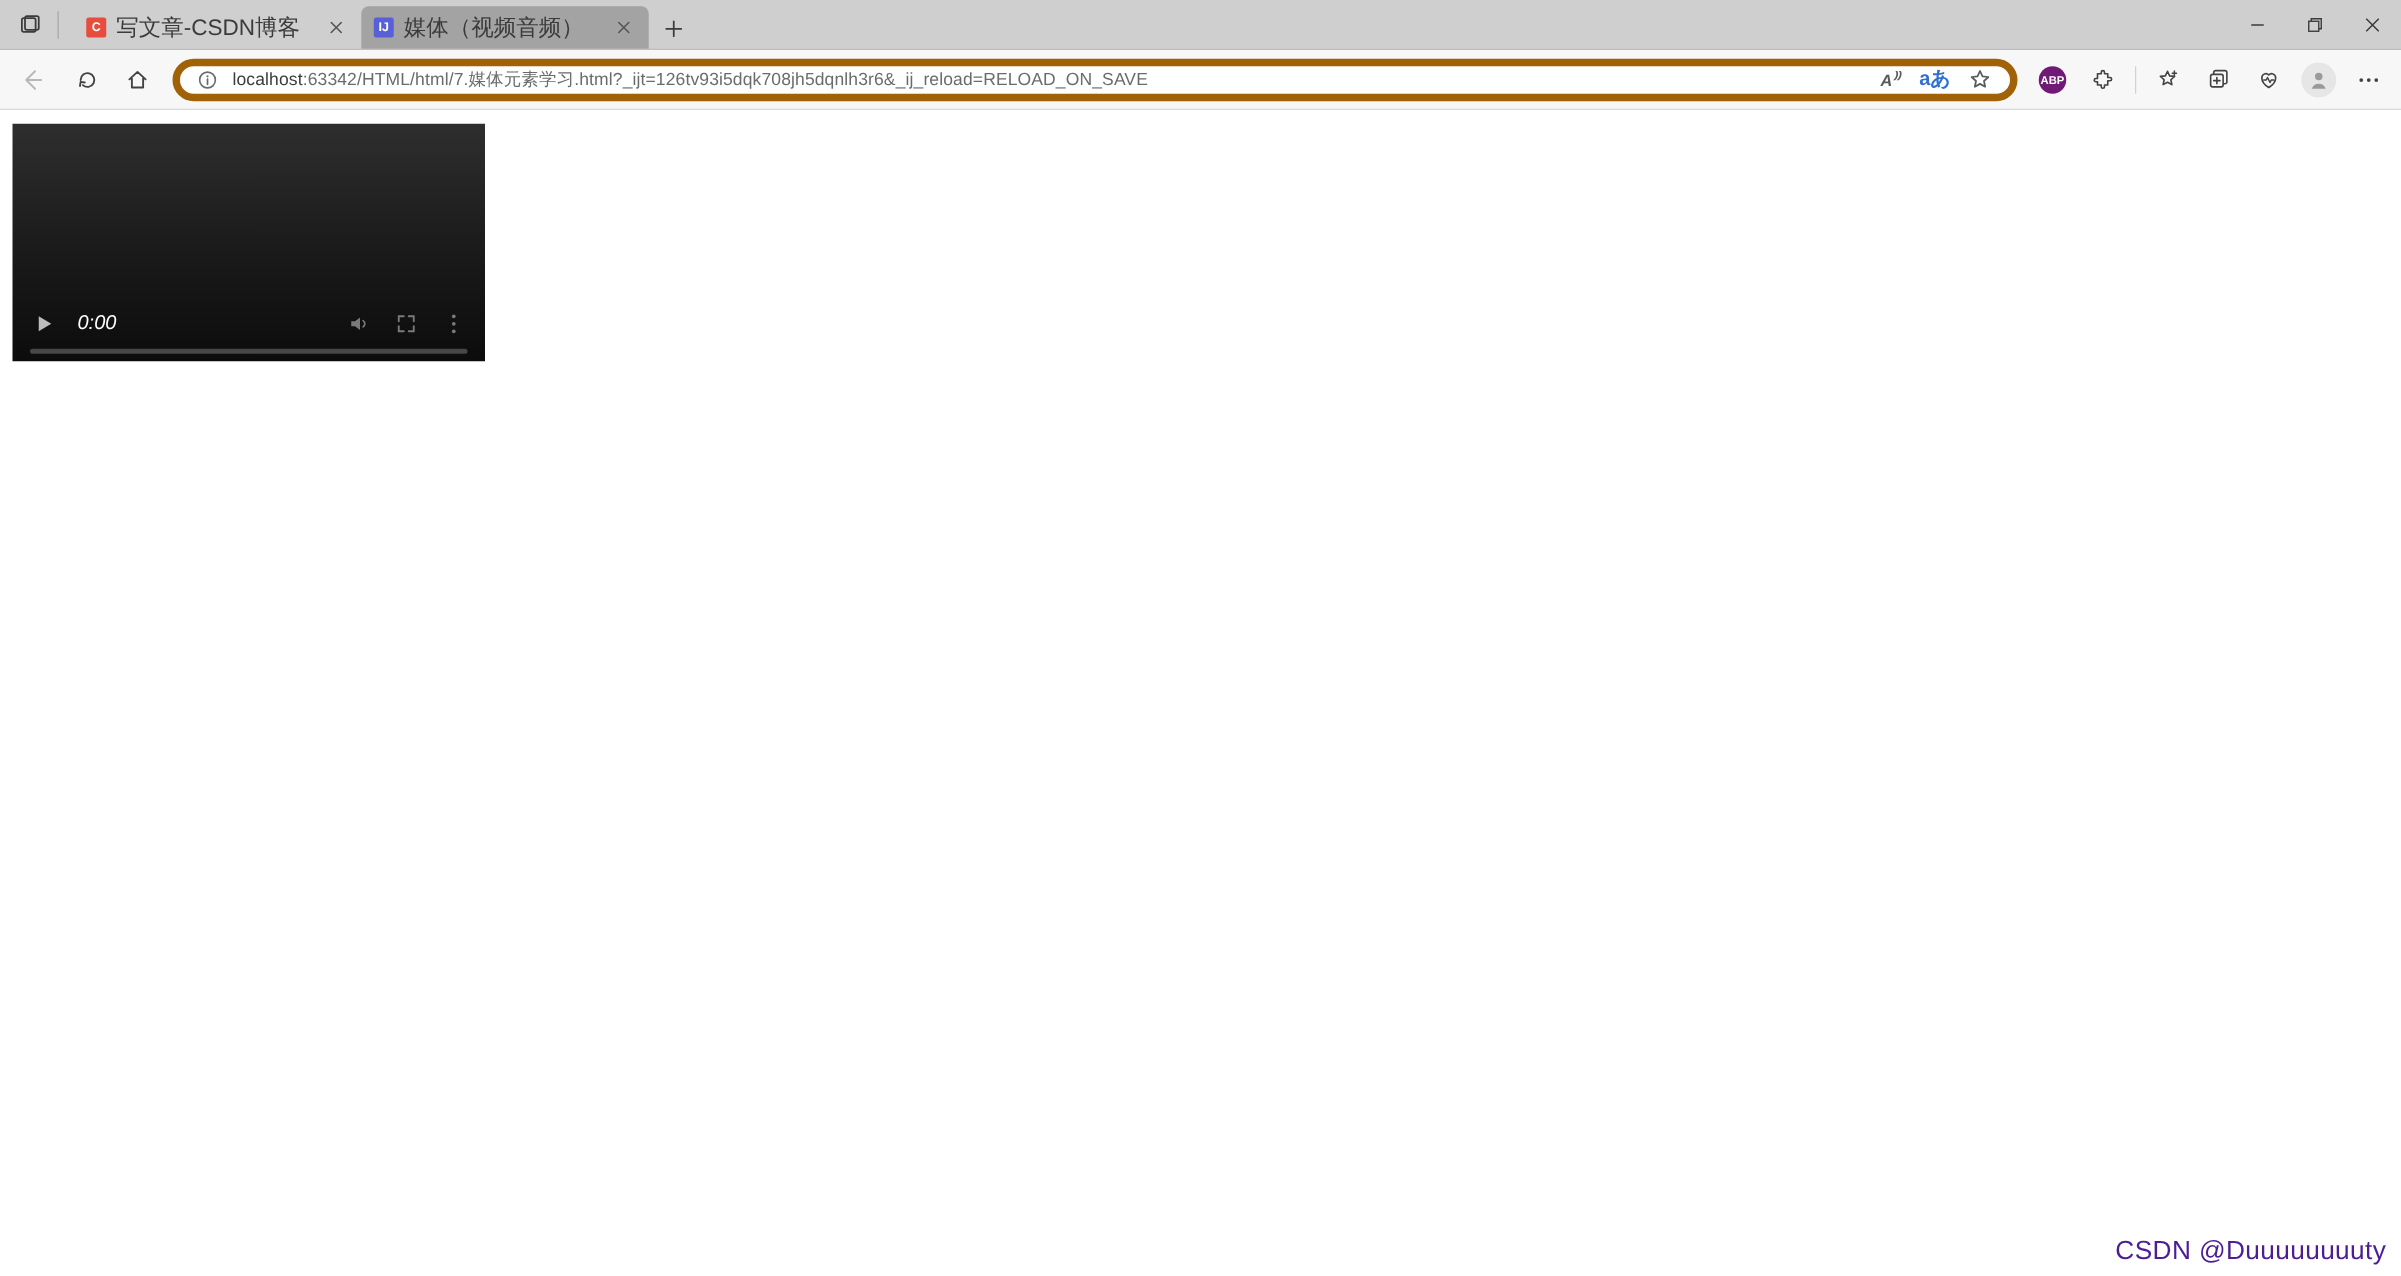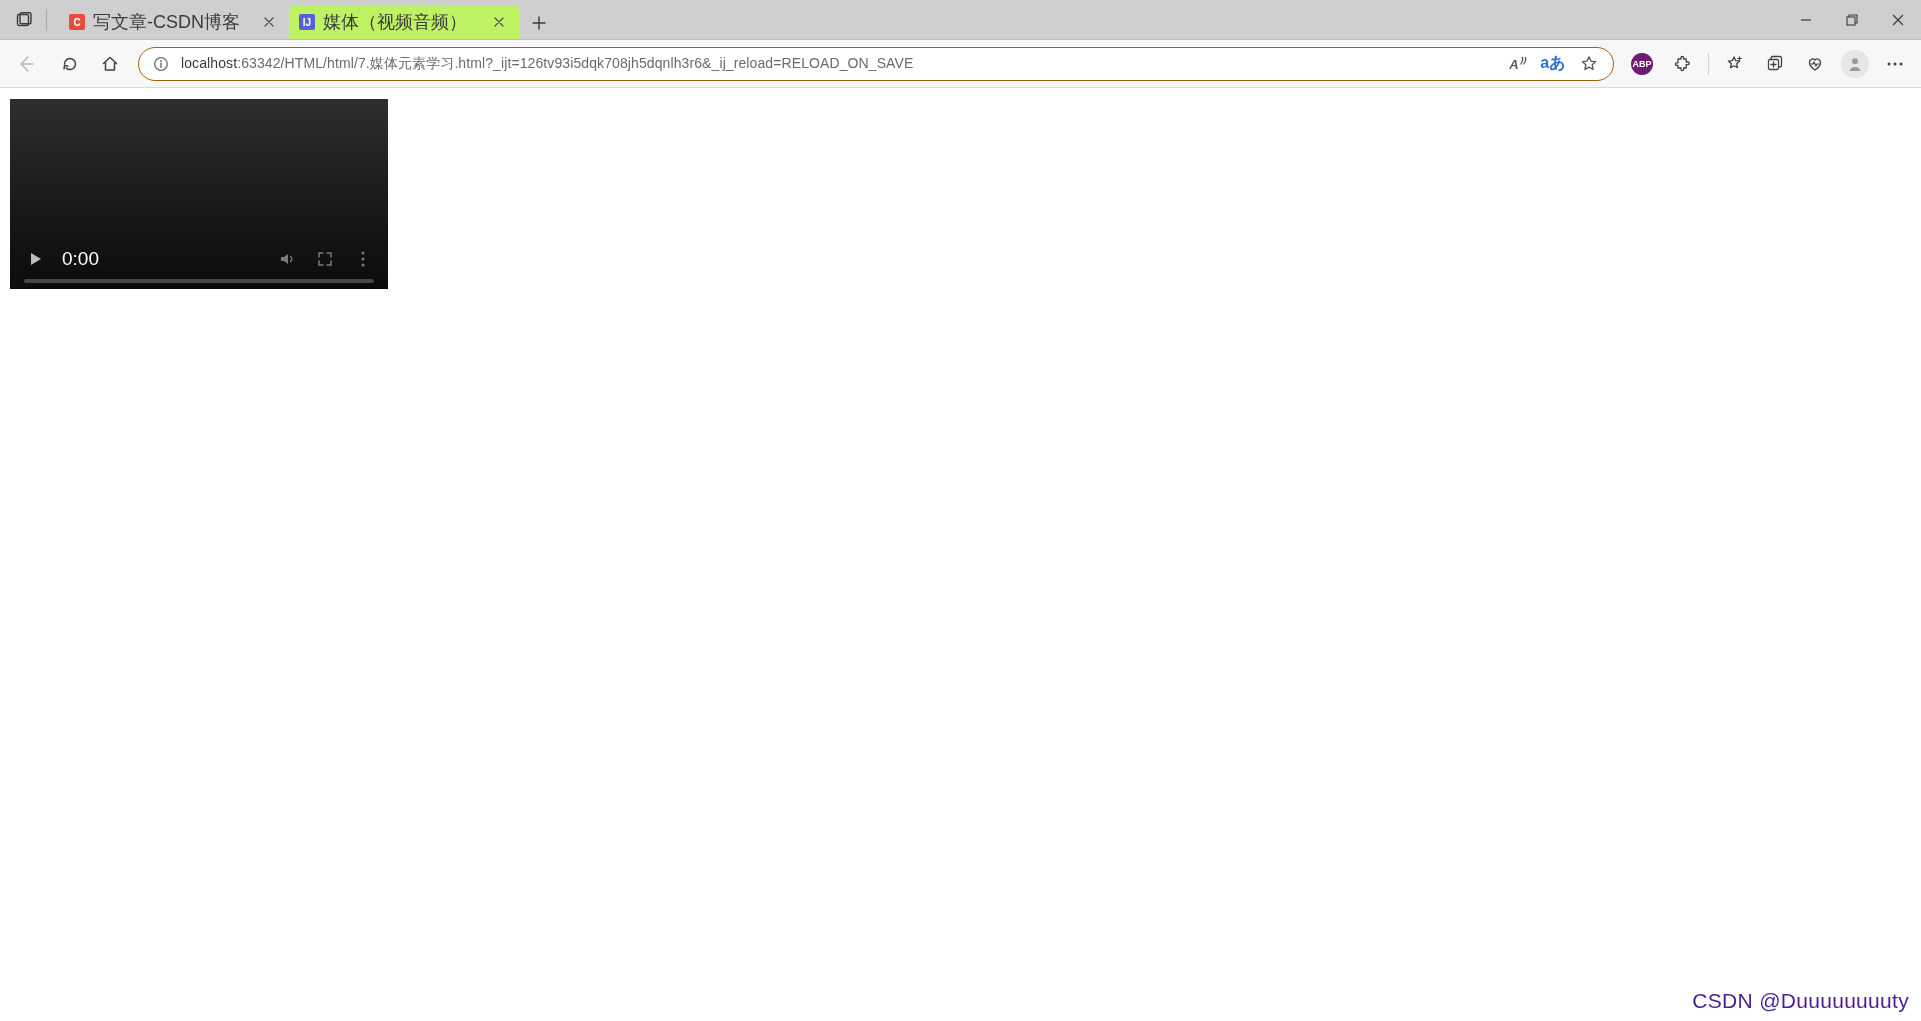--- a/index.html
+++ b/index.html
@@ -46,21 +46,21 @@
     padding: 0 10px 0 10px;
     min-width: 230px;
     max-width: 244px;
     border-top-left-radius: 6px;
     border-top-right-radius: 6px;
     position: relative;
     color: #3b3b3b;
     gap: 8px;
   }
   .tab.inactive { background: transparent; }
-  .tab.active { background: #bef264; }
+  .tab.active { background: #a3a3a3; }
   .tab .favicon {
     width: 16px; height: 16px; border-radius: 2px;
     display: flex; align-items: center; justify-content: center;
     font-size: 10px; font-weight: 700; color: #fff;
     flex: 0 0 16px;
   }
   .fav-csdn { background: #e74c3c; }
   .fav-ij   { background: #5860d8; font-size: 9px; }
   .tab .tab-title {
     flex: 1 1 auto; white-space: nowrap; overflow: hidden; text-overflow: ellipsis;
@@ -98,21 +98,21 @@
   .tool-btn {
     width: 36px; height: 36px;
     display: flex; align-items: center; justify-content: center;
     border-radius: 4px; color: #424242;
   }
   .tool-btn.disabled { color: #b8b8b8; }
   .addressbar {
     flex: 1;
     height: 34px;
     background: #ffffff;
-    border: 1px solid #a16207;
+    border: 6px solid #a16207;
     border-radius: 17px;
     display: flex;
     align-items: center;
     padding: 0 10px 0 12px;
     margin: 0 6px;
     gap: 10px;
   }
   .site-info {
     width: 20px; height: 20px;
     display: flex; align-items: center; justify-content: center;
@@ -158,21 +158,21 @@
   }
   .video-row {
     display: flex; align-items: center; gap: 16px;
     height: 36px;
   }
   .v-icon {
     width: 22px; height: 22px; display: flex; align-items: center; justify-content: center;
     color: #bcbcbc;
   }
   .v-icon.dim { color: #7a7a7a; }
-  .v-time { color: #fff; font-size: 19px; flex: 0 0 auto; }
+  .v-time { color: #fff; font-size: 16px; flex: 0 0 auto; font-style: italic; }
   .v-spacer { flex: 1; }
   .v-progress {
     height: 4px; background: #474747; border-radius: 2px; margin-top: 2px;
   }
 
   .watermark {
     position: absolute; right: 12px; bottom: 8px;
     color: #4c1d95; font-size: 21px; letter-spacing: .3px;
     user-select: none;
   }

